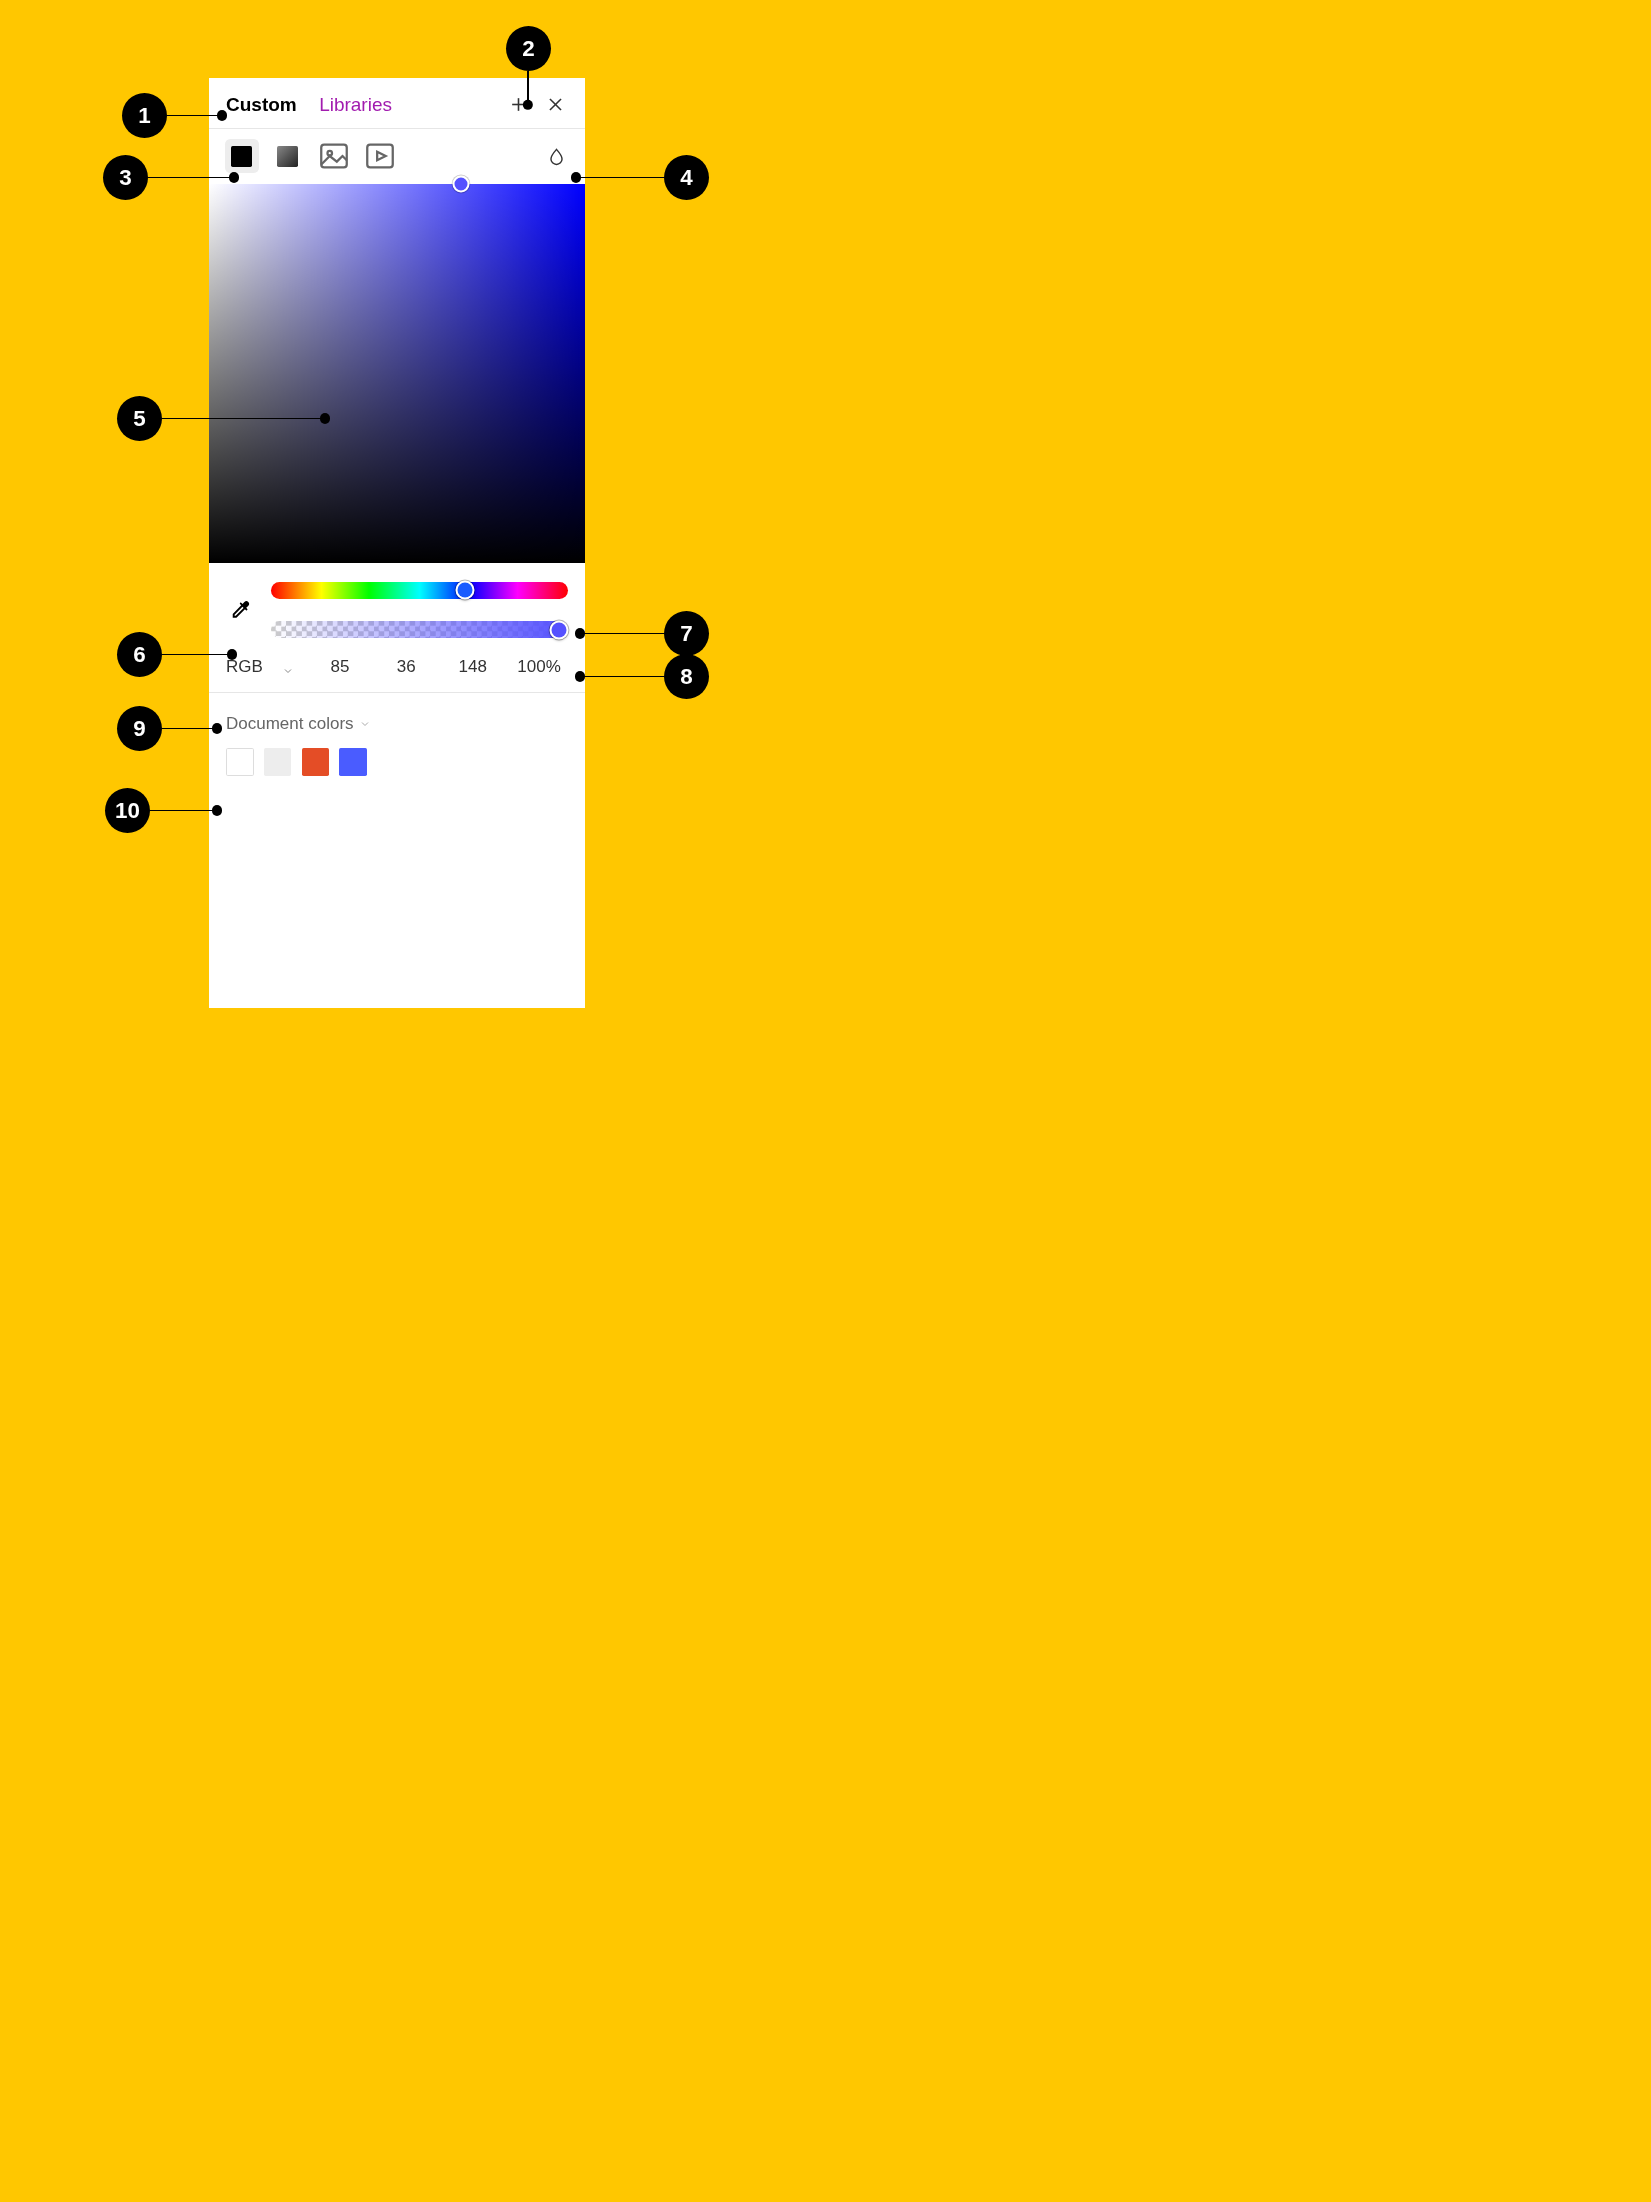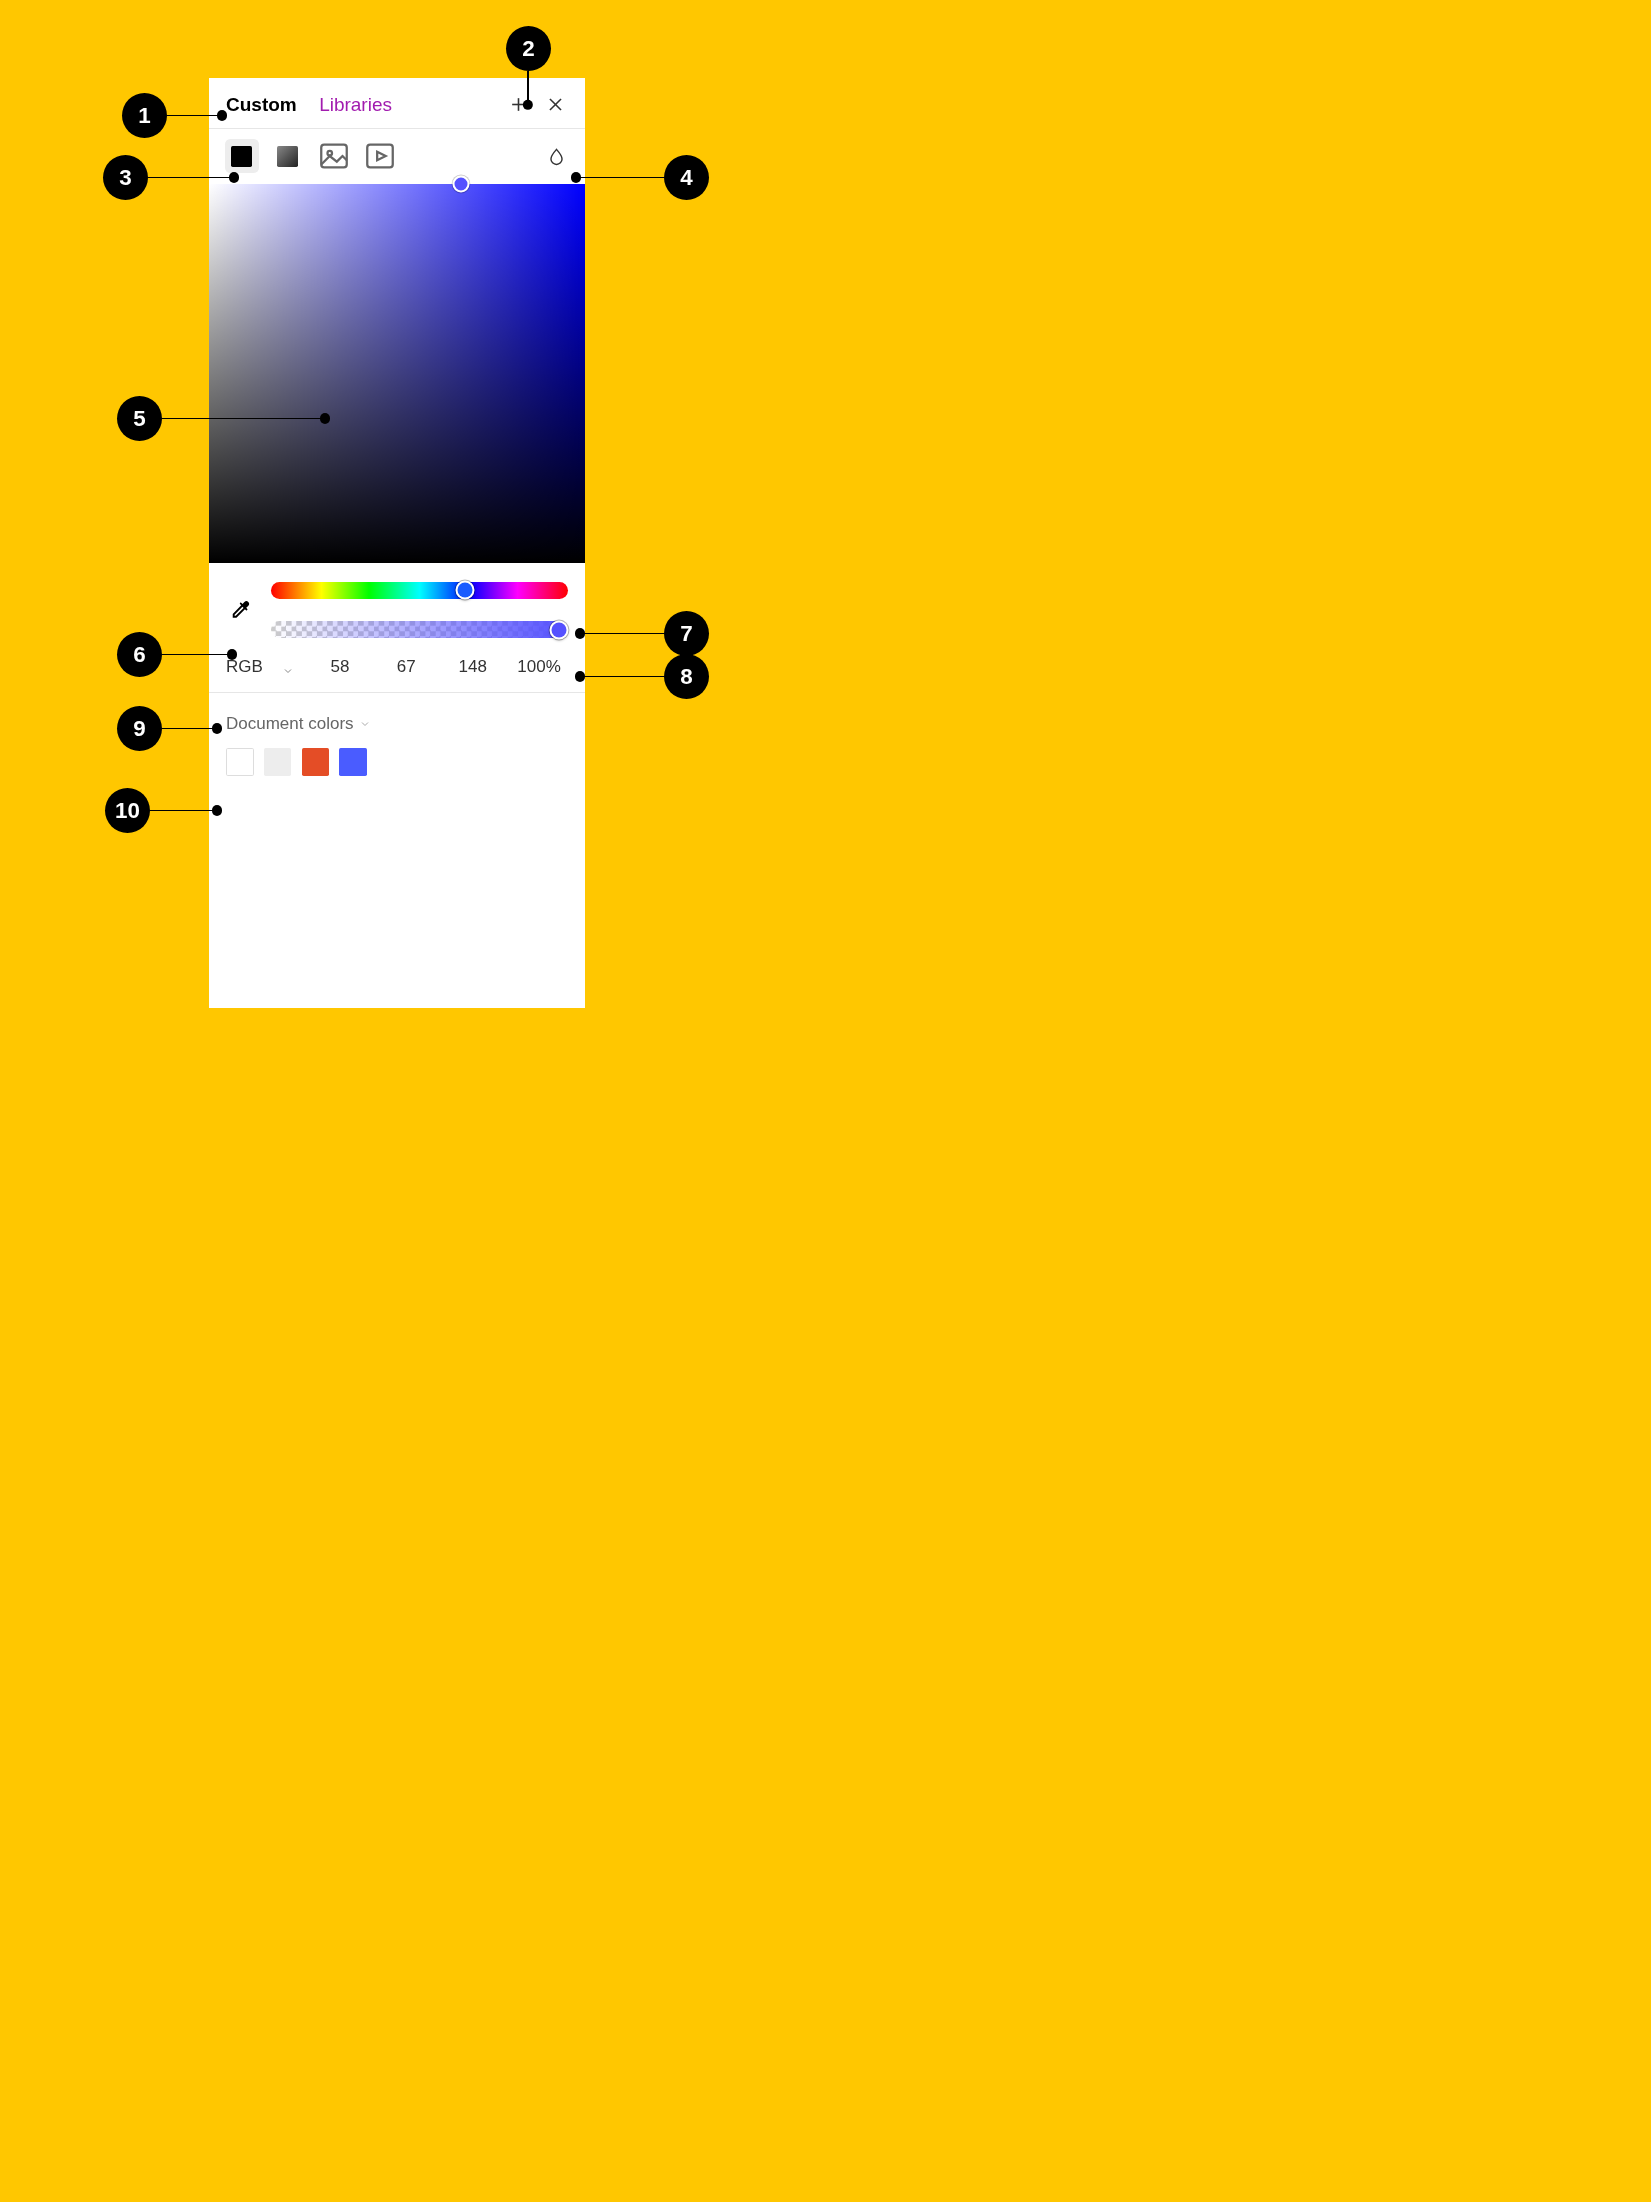--- a/index.html
+++ b/index.html
@@ -236,22 +236,22 @@
   </div>
 
   <div class="values-row">
     <div class="mode-select">
       <span>RGB</span>
       <svg class="chev" viewBox="0 0 24 24" fill="none" stroke="#888" stroke-width="2">
           <path d="M6 9 L12 15 L18 9"></path>
         </svg>
     </div>
     <div class="val-spacer"></div>
-    <div class="val-cell">58</div>
-    <div class="val-cell">67</div>
+    <div class="val-cell">85</div>
+    <div class="val-cell">36</div>
     <div class="val-cell">148</div>
     <div class="val-cell">100%</div>
   </div>
 
   <div class="doc-colors-section">
     <div class="doc-colors-header">
       <span>Document colors</span>
       <svg class="chev" viewBox="0 0 24 24" fill="none" stroke="#aaa" stroke-width="2">
           <path d="M6 9 L12 15 L18 9"></path>
         </svg>

